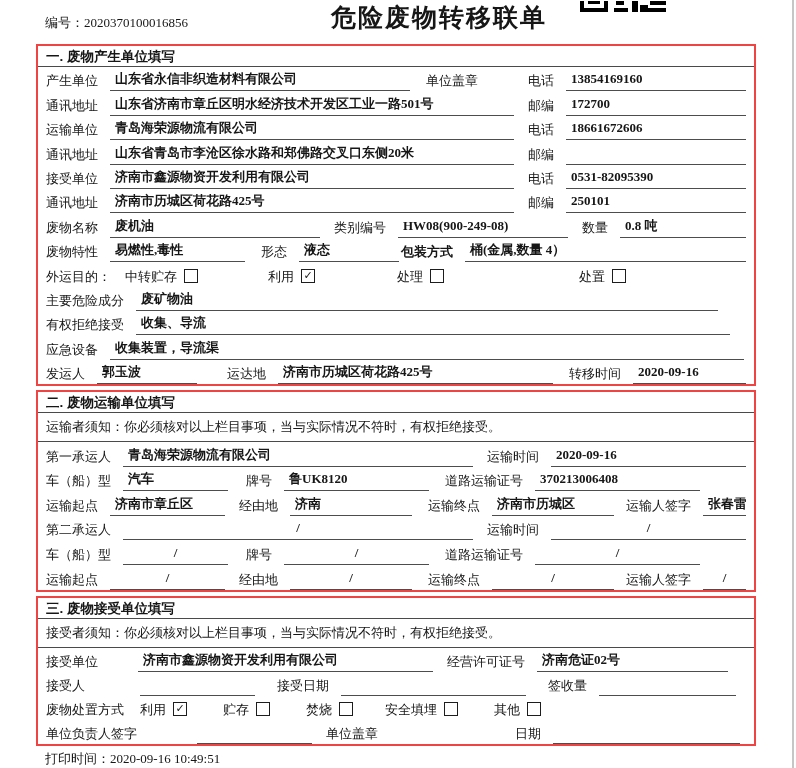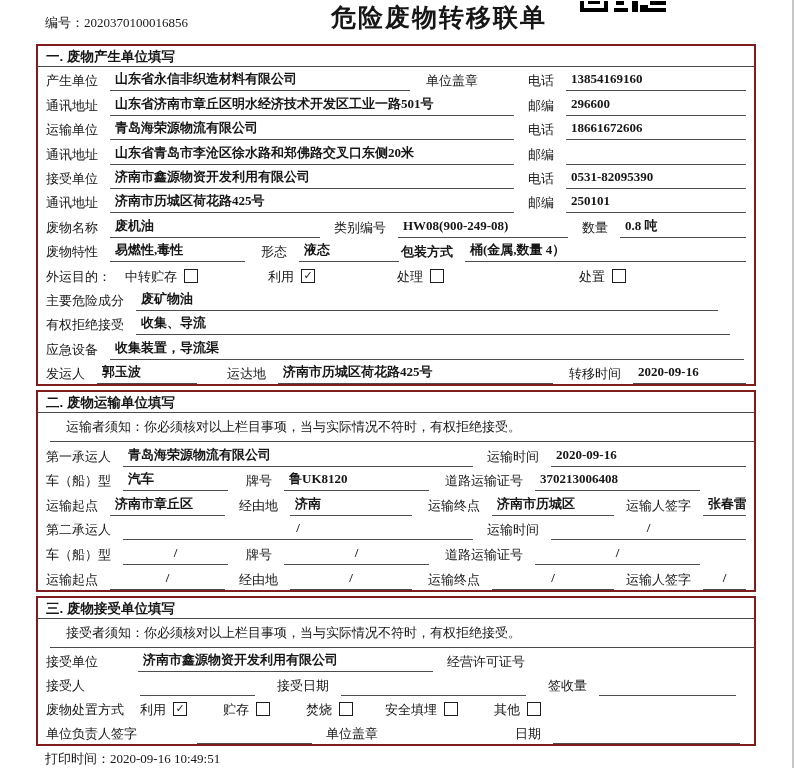--- a/index.html
+++ b/index.html
@@ -4,24 +4,24 @@
 <style>
   html,body{margin:0;padding:0;background:#fff;}
   .page{position:relative;width:796px;height:768px;background:#ffffff;overflow:hidden;
         font-family:"Liberation Serif","DejaVu Serif",serif;font-size:13px;color:#161616;}
   .serial{position:absolute;left:45px;top:14px;white-space:nowrap;}
   .doc-title{position:absolute;left:331px;top:1px;font-family:"Liberation Sans","DejaVu Sans",sans-serif;
         font-weight:bold;font-size:25px;letter-spacing:2px;white-space:nowrap;}
   .qr{position:absolute;left:580px;top:0;}
   .page-edge{position:absolute;left:792px;top:0;width:2px;height:768px;background:#c6c6c6;}
   .form{position:absolute;left:36px;top:44px;width:720px;}
-  .sec{border:2px solid #7f1d1d;margin-bottom:4px;background:#fff;}
+  .sec{border:2px solid #ef4444;margin-bottom:4px;background:#fff;}
   .sec-h{font-family:"Liberation Sans","DejaVu Sans",sans-serif;font-weight:bold;font-size:13.5px;
         height:19px;line-height:19px;padding:1px 8px 0;border-bottom:1.5px solid #4a4a4a;}
-  .notice{height:28px;display:flex;align-items:center;padding:0 16px;border-bottom:1.5px solid #4a4a4a;margin-left:12px;}
+  .notice{height:28px;display:flex;align-items:center;padding:0 8px;border-bottom:1.5px solid #4a4a4a;}
   .r{display:flex;align-items:flex-end;padding:0 8px;line-height:20px;}
   .s1 .r{height:24.4px;}
   .s2 .r{height:24.6px;}
   .s3 .r{height:24px;}
   .lb{white-space:nowrap;margin-right:12px;flex:none;}
   .u{border-bottom:1.5px solid #4d4d4d;padding:0 5px 1px;white-space:nowrap;overflow:hidden;font-weight:bold;}
   .fx{flex:1 1 auto;}
   .ctr{text-align:center;}
   .w90{width:90px;flex:none;}  .w95{width:95px;flex:none;}  .w105{width:105px;flex:none;}
   .w112{width:112px;flex:none;} .w125{width:125px;flex:none;} .w135{width:135px;flex:none;}
@@ -71,21 +71,21 @@
         <span class="lb" style="margin-left:16px;">单位盖章</span>
         <span class="fx"></span>
         <span class="lb">电话</span>
         <span class="u w170">13854169160</span>
       </div>
 
       <div class="r">
         <span class="lb">通讯地址</span>
         <span class="u fx" style="margin-right:14px;">山东省济南市章丘区明水经济技术开发区工业一路501号</span>
         <span class="lb">邮编</span>
-        <span class="u w170">296600</span>
+        <span class="u w170">172700</span>
       </div>
 
       <div class="r">
         <span class="lb">运输单位</span>
         <span class="u fx" style="margin-right:14px;">青岛海荣源物流有限公司</span>
         <span class="lb">电话</span>
         <span class="u w170">18661672606</span>
       </div>
 
       <div class="r">
@@ -224,20 +224,21 @@
     </div>
 
     <div class="sec s3">
       <div class="sec-h">三. 废物接受单位填写</div>
       <div class="notice">接受者须知：你必须核对以上栏目事项，当与实际情况不符时，有权拒绝接受。</div>
 
       <div class="r">
         <span class="lb" style="margin-right:40px;">接受单位</span>
         <span class="u w285">济南市鑫源物资开发利用有限公司</span>
         <span class="lb" style="margin-left:14px;">经营许可证号</span>
+        <span class="u fx" style="margin-right:18px;">济南危证02号</span>
       </div>
 
       <div class="r">
         <span class="lb" style="margin-right:55px;">接受人</span>
         <span class="u w105"></span>
         <span class="lb" style="margin-left:22px;">接受日期</span>
         <span class="u w175"></span>
         <span class="lb" style="margin-left:22px;">签收量</span>
         <span class="u fx" style="margin-right:10px;"></span>
       </div>

